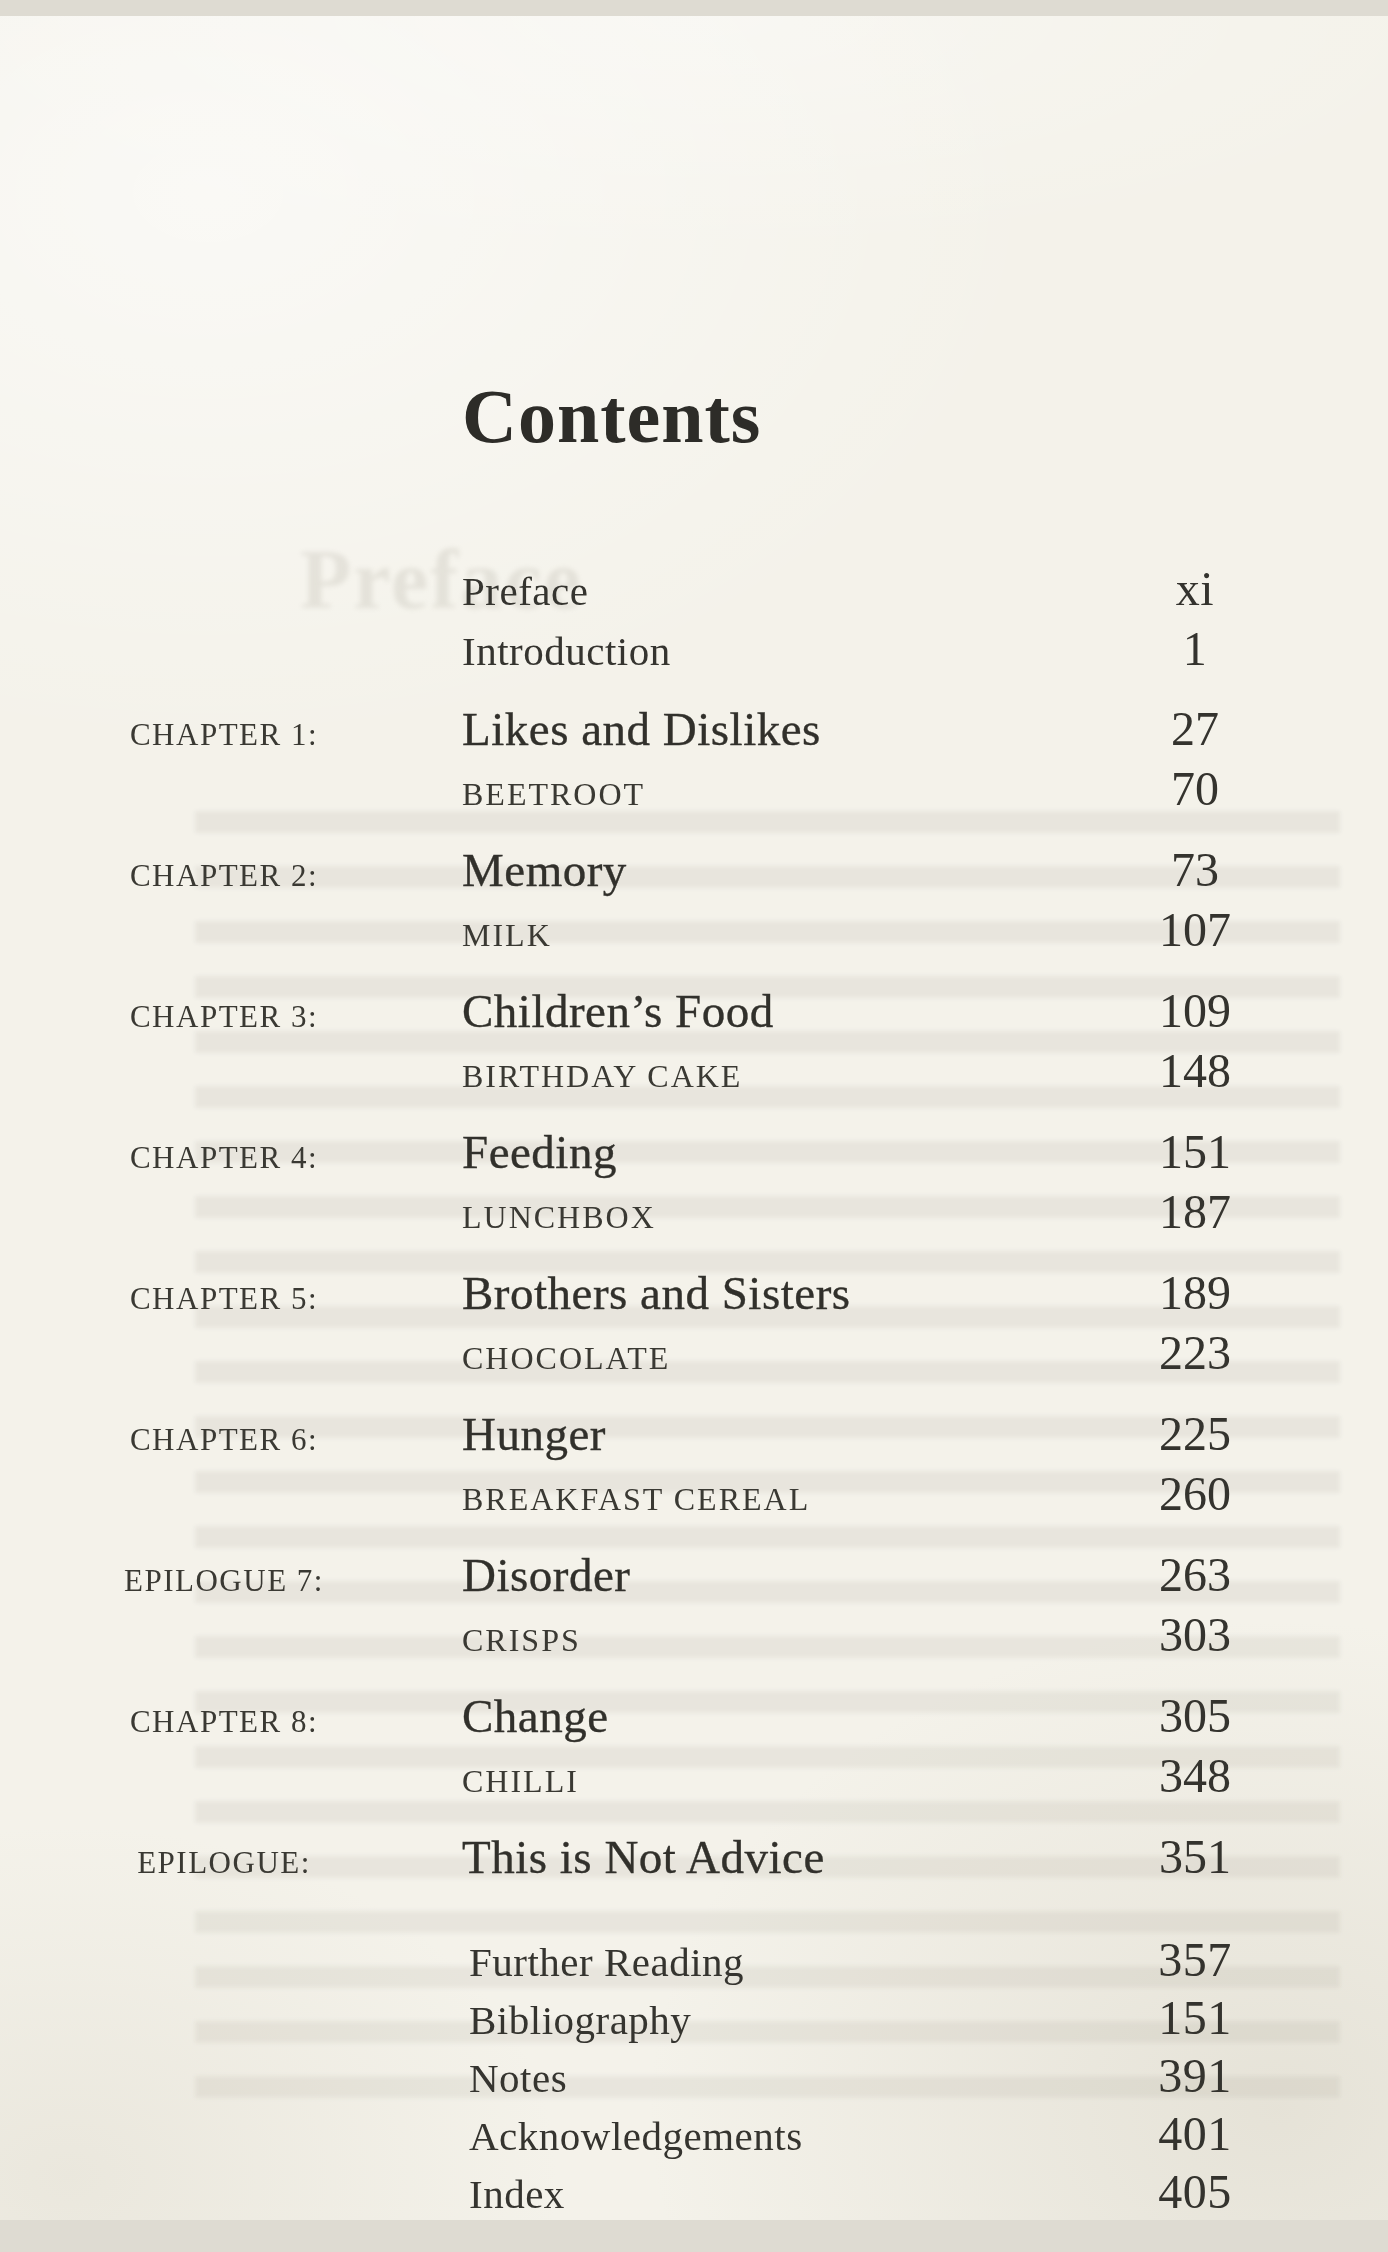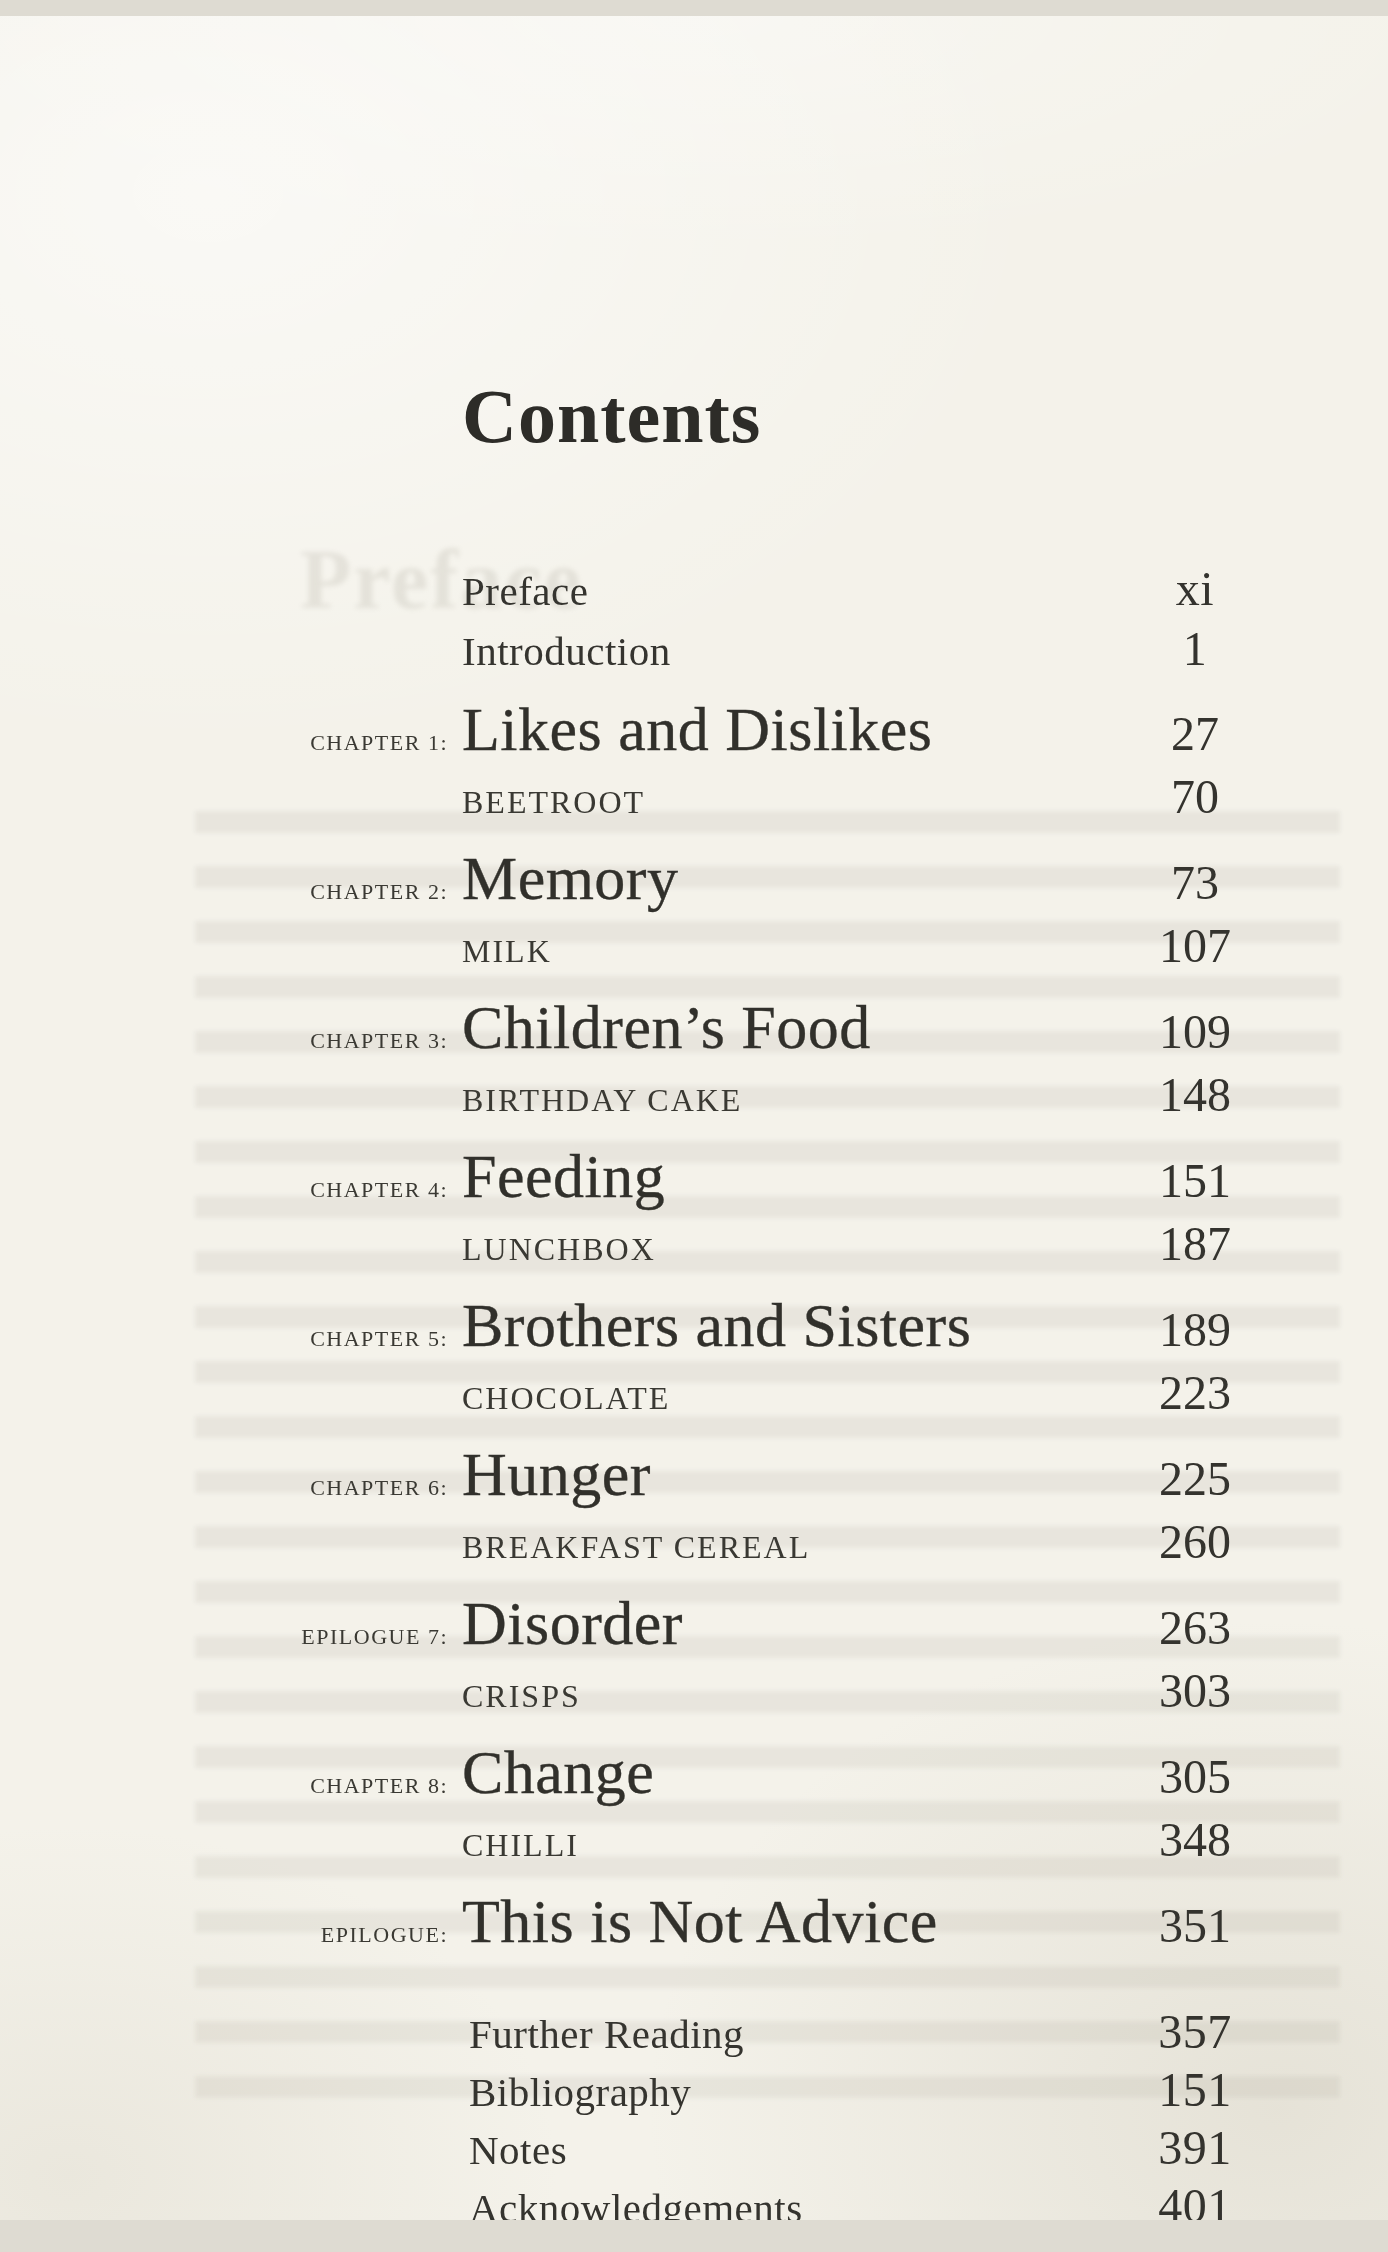--- a/index.html
+++ b/index.html
@@ -46,39 +46,39 @@
     margin-top:104px;
     width:1280px;
   }
   .row{
     display:grid;
     grid-template-columns:462px 1fr 170px;
     align-items:baseline;
   }
   .cell{display:block;}
   .label{
-    text-align:right;
+    text-align:center;
     padding-right:14px;
-    font-size:22px;
+    font-size:31px;
     letter-spacing:1.5px;
     color:#3a3933;
     white-space:nowrap;
   }
   .etitle{white-space:nowrap;}
   .pageno{
     text-align:center;
     font-size:48px;
     color:#34332e;
   }
   
   .row.front{line-height:58px;font-size:41px;letter-spacing:.5px;}
   .row.back{line-height:55px;font-size:41px;letter-spacing:.5px;padding-left:7px;}
   .row.chapter,.row.epilogue{line-height:54px;margin-top:22px;}
   .row.chapter .etitle,.row.epilogue .etitle{
-    font-size:62px;font-weight:500;
+    font-size:47px;font-weight:500;
     -webkit-text-stroke:0.35px #35342f;
     letter-spacing:.5px;color:#31302b;
   }
   .row.sub{line-height:54px;}
   .row.sub .etitle{
     font-size:32px;letter-spacing:2px;color:#3a3933;
   }
   .row.epilogue + .row.back{margin-top:42px;}
 </style>
 </head>

